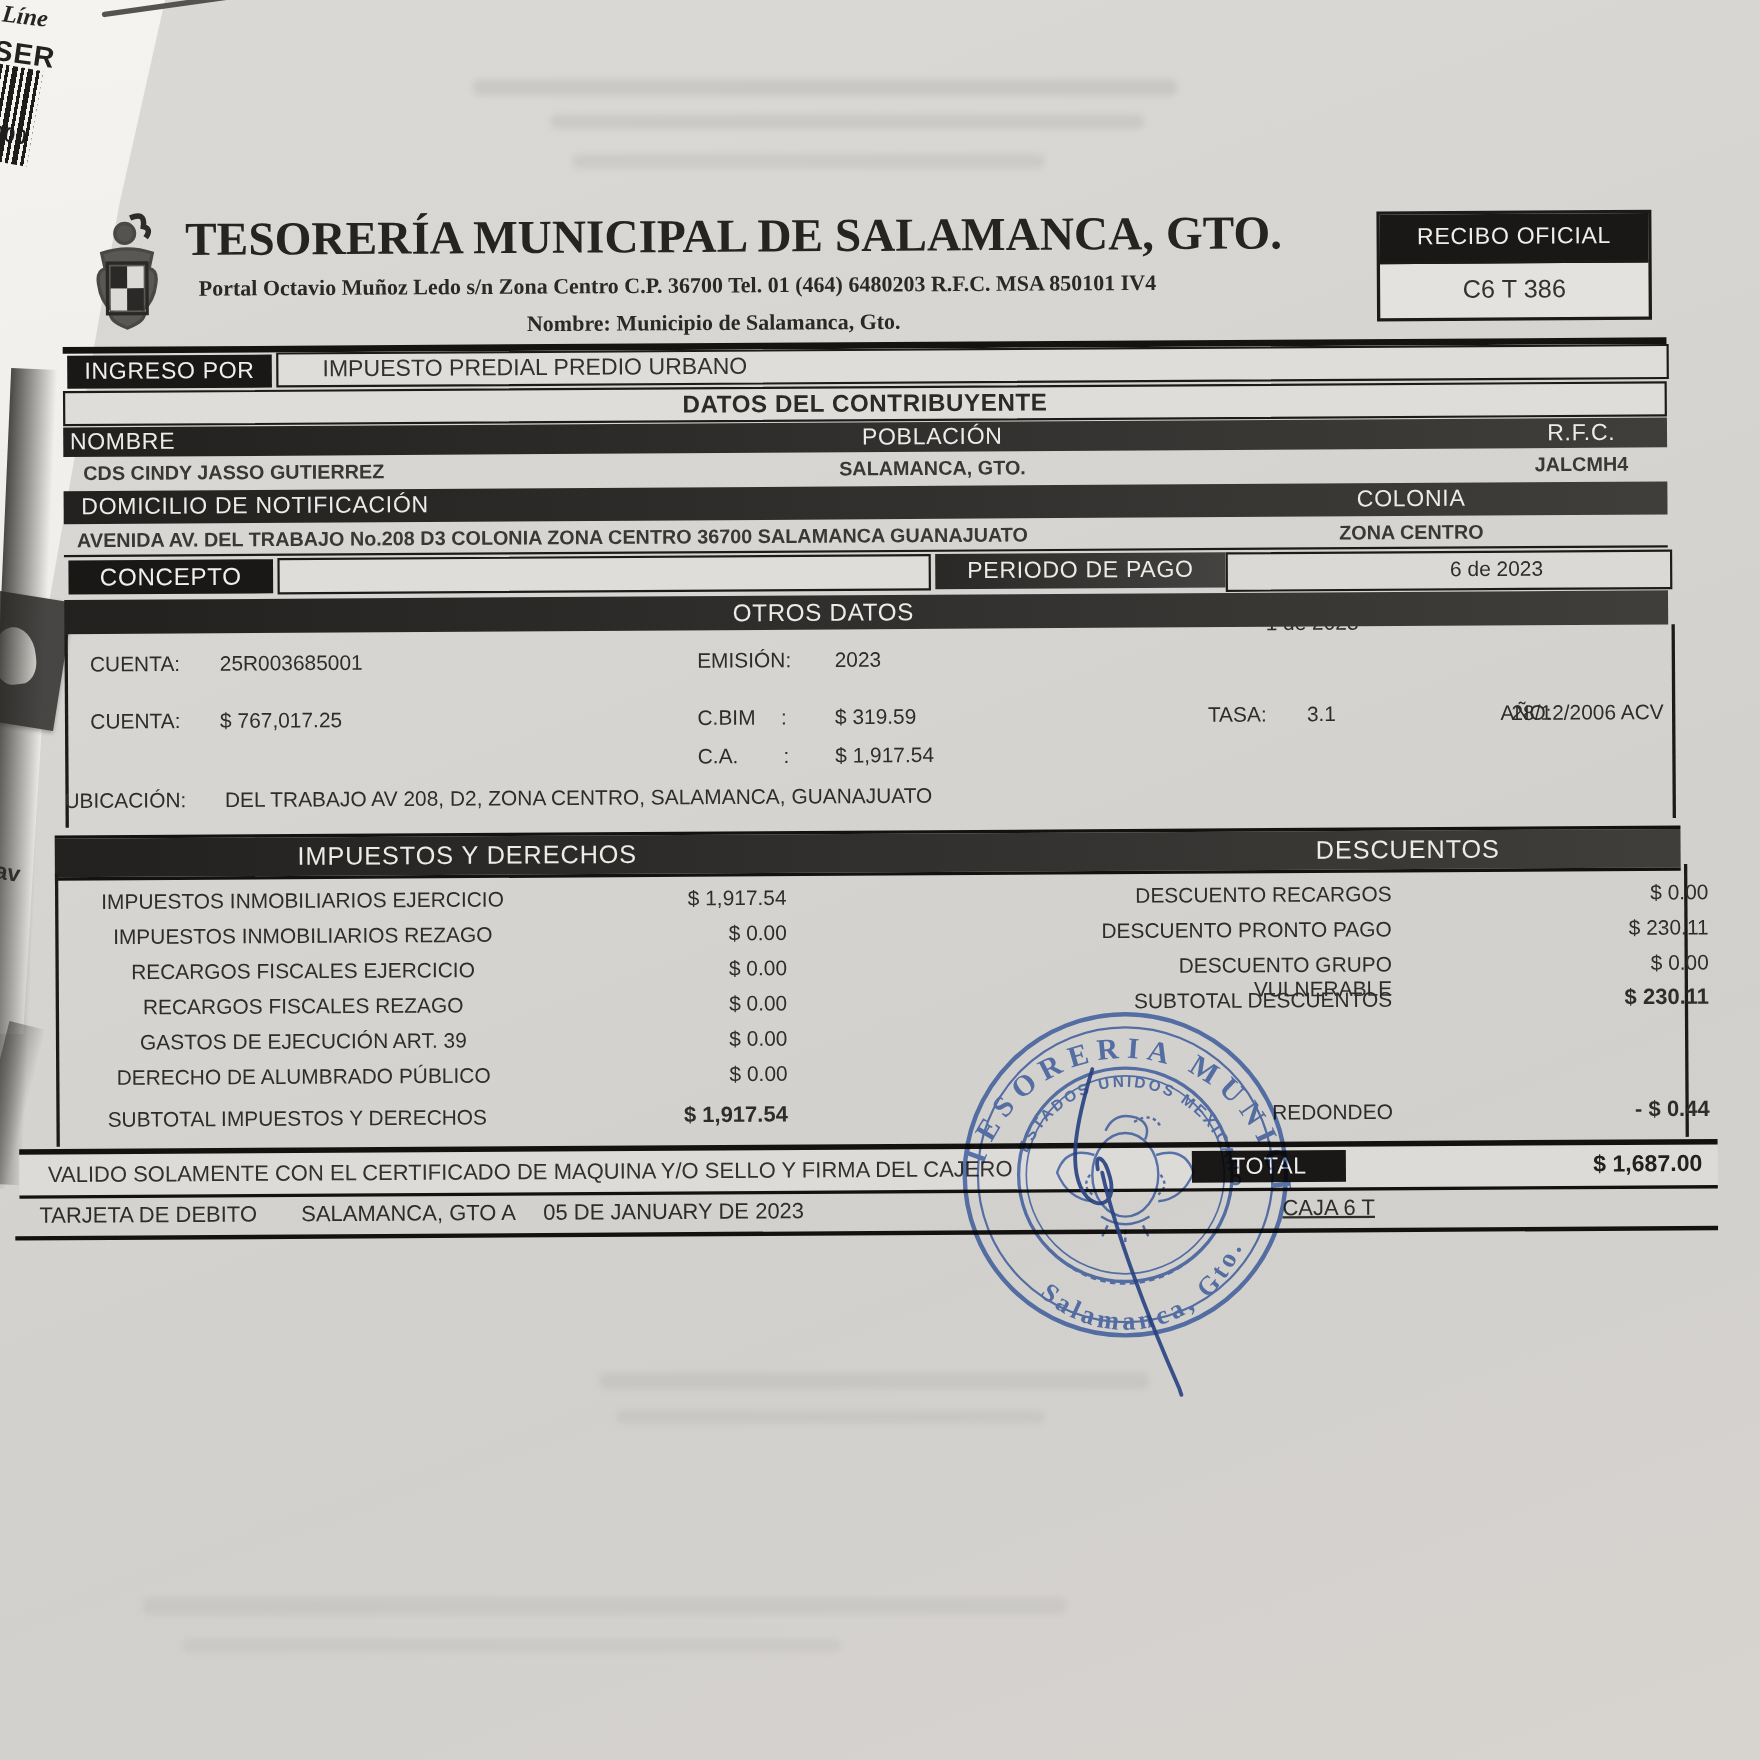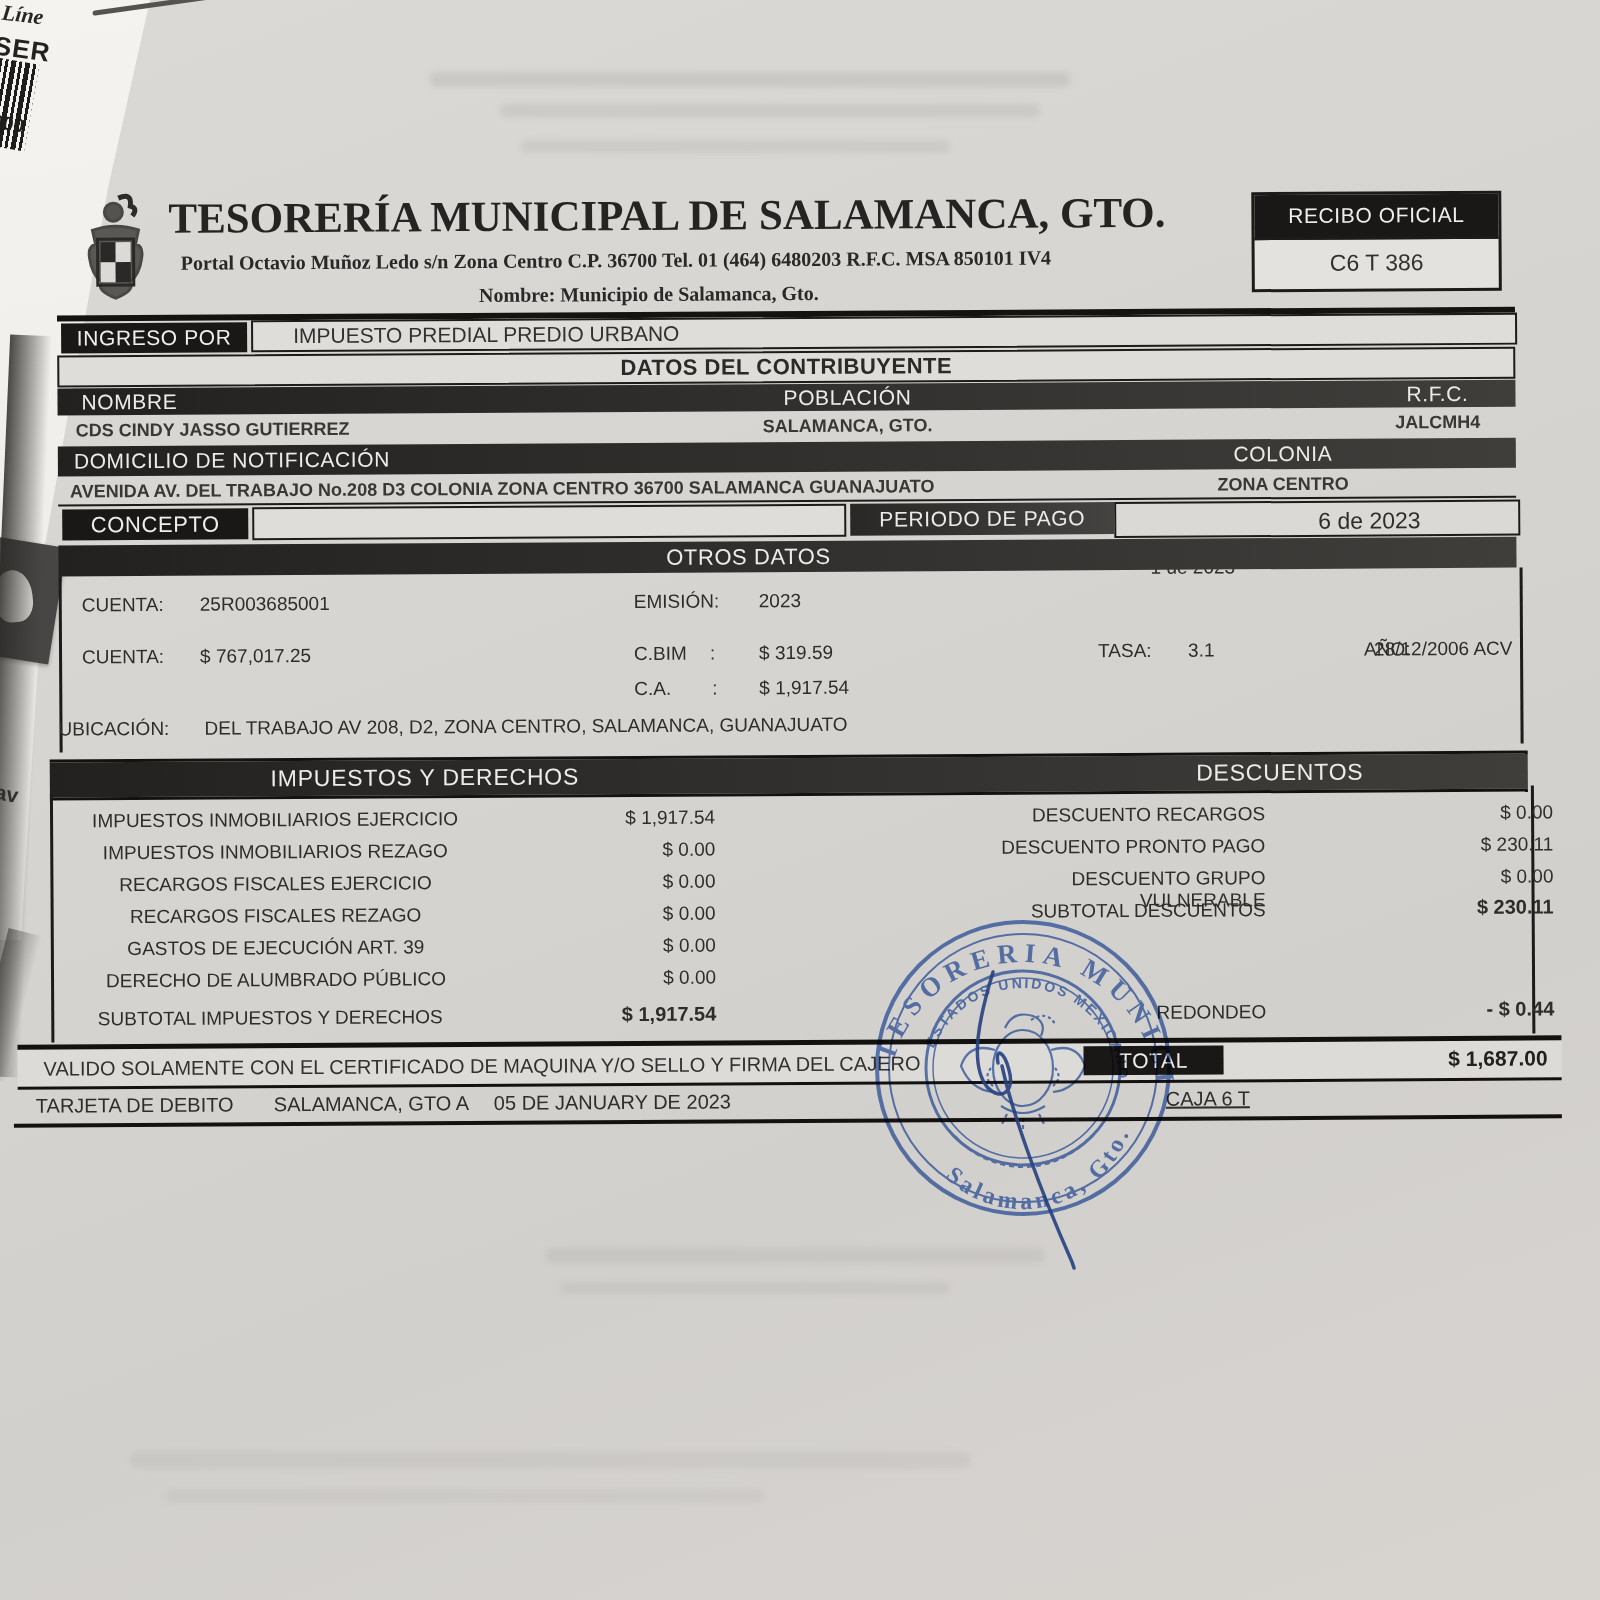--- a/index.html
+++ b/index.html
@@ -84,21 +84,21 @@
     <div class="abs blackbox barlbl" style="left:62px;top:319px;width:186px;height:30px;">INGRESO POR</div>
     <div class="abs whitebox" style="left:252px;top:317px;width:1262px;height:28px;">
       <div style="font-size:21px;padding:2px 0 0 40px;color:#333130;">IMPUESTO PREDIAL PREDIO URBANO</div>
     </div>
 
     <div class="abs whitebox ctr" style="left:58px;top:351px;width:1454px;height:28px;">
       <div class="bold" style="font-size:22px;padding-top:1px;color:#2c2a28;letter-spacing:.5px;">DATOS DEL CONTRIBUYENTE</div>
     </div>
 
     <div class="abs bar" style="left:58px;top:384px;width:1458px;height:27px;">
-      <span class="barlbl" style="padding-left:24px;">NOMBRE</span>
+      <span class="barlbl" style="padding-left:6px;">NOMBRE</span>
       <span class="abs barlbl ctr" style="left:620px;width:340px;">POBLACIÓN</span>
       <span class="abs barlbl ctr" style="left:1270px;width:220px;">R.F.C.</span>
     </div>
     <div class="abs" style="left:58px;top:412px;width:1458px;height:27px;">
       <span class="abs" style="left:18px;top:4px;font-size:18px;font-weight:bold;color:#3a3835;">CDS CINDY JASSO GUTIERREZ</span>
       <span class="abs ctr" style="left:620px;top:4px;width:340px;font-size:18px;font-weight:bold;color:#3a3835;">SALAMANCA, GTO.</span>
       <span class="abs ctr" style="left:1270px;top:4px;width:220px;font-size:18px;font-weight:bold;color:#3a3835;">JALCMH4</span>
     </div>
 
     <div class="abs bar" style="left:58px;top:442px;width:1458px;height:30px;">
@@ -112,21 +112,21 @@
 
     <div class="abs blackbox barlbl" style="left:62px;top:505px;width:186px;height:31px;font-size:22px;">CONCEPTO</div>
     <div class="abs whitebox" style="left:252px;top:504px;width:590px;height:29px;">
       <span style="font-size:19px;padding-left:10px;"></span>
     </div>
     <div class="abs bar2 bar" style="left:850px;top:504px;width:264px;height:32px;justify-content:center;">
       <span class="barlbl">PERIODO DE PAGO</span>
     </div>
     <div class="abs" style="left:1114px;top:504px;width:402px;height:32px;border:2px solid #1d1b19;background:#dbd9d5;">
       <span class="abs" style="left:34px;top:5px;font-size:19px;margin-top:48px;">1 de 2023</span>
-      <span class="abs" style="left:202px;top:5px;font-size:23px;">6 de 2023</span>
+      <span class="abs" style="left:202px;top:5px;font-size:19px;">6 de 2023</span>
     </div>
 
     <div class="abs bar" style="left:58px;top:541px;width:1458px;height:31px;justify-content:flex-start;">
       <span class="abs barlbl ctr" style="left:0;width:1380px;font-size:22px;">OTROS DATOS</span>
     </div>
 
     <div class="abs" style="left:58px;top:572px;width:1458px;height:176px;border-left:3px solid #1d1b19;border-right:3px solid #1d1b19;">
       <span class="abs lab" style="left:20px;top:18px;">CUENTA:</span>
       <span class="abs val" style="left:138px;top:18px;">25R003685001</span>
       <span class="abs lab" style="left:572px;top:18px;">EMISIÓN:</span>

